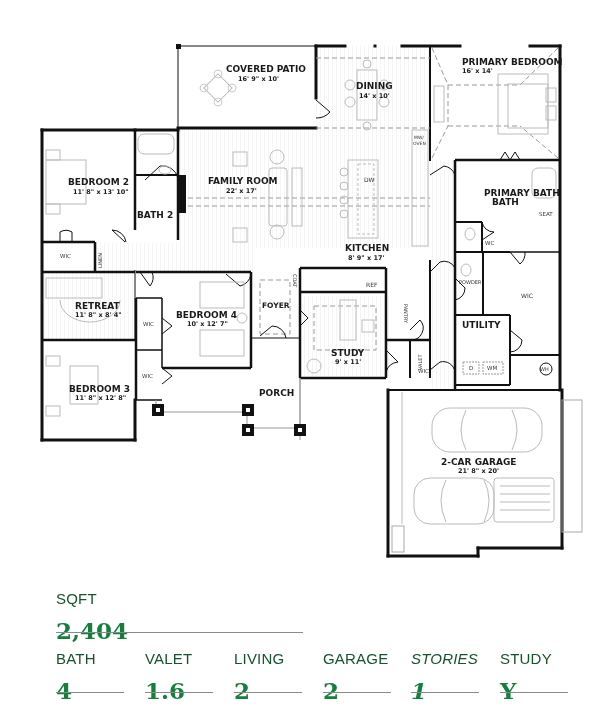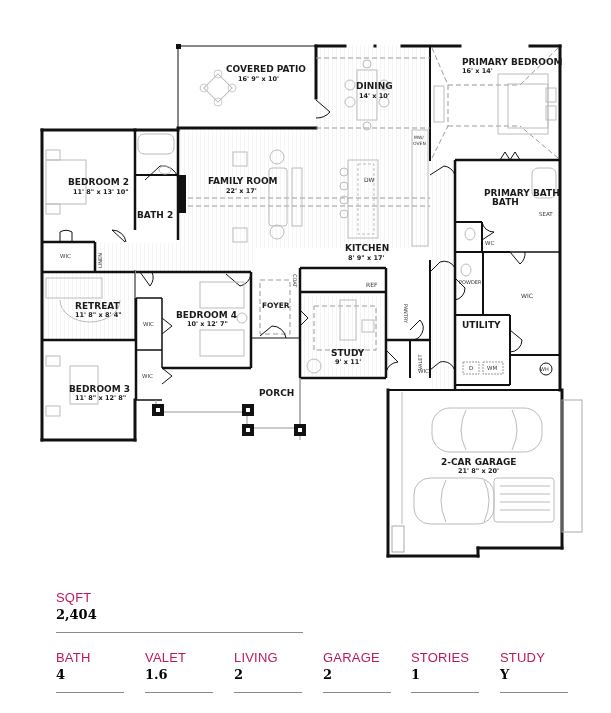--- a/index.html
+++ b/index.html
@@ -2,22 +2,22 @@
 <html><head>
 <meta charset="utf-8">
 <style>
   html, body { margin:0; padding:0; background:#ffffff; }
   body { width:611px; height:713px; position:relative; overflow:hidden; font-family:"Liberation Sans", sans-serif; }
   #plan { position:absolute; left:0; top:0; width:611px; height:570px; }
   .room-label { font-family:"DejaVu Sans", sans-serif; font-weight:bold; fill:#1a1a1a; }
   .room-dim { font-family:"DejaVu Sans", sans-serif; font-weight:bold; fill:#1a1a1a; }
   .small-label { font-family:"DejaVu Sans", sans-serif; fill:#333; }
   .stat { position:absolute; }
-  .stat-label { font-family:"Liberation Sans", sans-serif; font-size:13px; color:#be185d; letter-spacing:0.2px; }
-  .stat-value { font-family:"DejaVu Serif", serif; font-weight:bold; font-size:13px; color:#000000; margin-top:2px; }
+  .stat-label { font-family:"Liberation Sans", sans-serif; font-size:15px; color:#14532d; letter-spacing:0.2px; }
+  .stat-value { font-family:"DejaVu Serif", serif; font-weight:bold; font-size:23px; color:#15803d; margin-top:10px; }
   .stat-rule { position:absolute; height:1px; background:#8a8a8a; }
 </style>
 </head>
 <body>
 
 <svg id="plan" viewBox="0 0 611 570" xmlns="http://www.w3.org/2000/svg">
   <defs>
     <pattern id="wood" width="4" height="10" patternUnits="userSpaceOnUse">
       <rect width="4" height="10" fill="#ffffff"></rect>
       <line x1="0" y1="0" x2="0" y2="10" stroke="#ececec" stroke-width="1"></line>
@@ -341,21 +341,21 @@
     <div class="stat-value">2</div>
   </div>
   <div class="stat-rule" style="left:234px; top:692px; width:68px;"></div>
 
   <div class="stat" style="left:323px; top:650px;">
     <div class="stat-label">GARAGE</div>
     <div class="stat-value">2</div>
   </div>
   <div class="stat-rule" style="left:323px; top:692px; width:68px;"></div>
 
-  <div class="stat" style="left:411px; top:650px;">
+  <div class="stat" style="left:411px; top:650px;font-style:italic;">
     <div class="stat-label">STORIES</div>
     <div class="stat-value">1</div>
   </div>
   <div class="stat-rule" style="left:411px; top:692px; width:68px;"></div>
 
   <div class="stat" style="left:500px; top:650px;">
     <div class="stat-label">STUDY</div>
     <div class="stat-value">Y</div>
   </div>
   <div class="stat-rule" style="left:500px; top:692px; width:68px;"></div>

